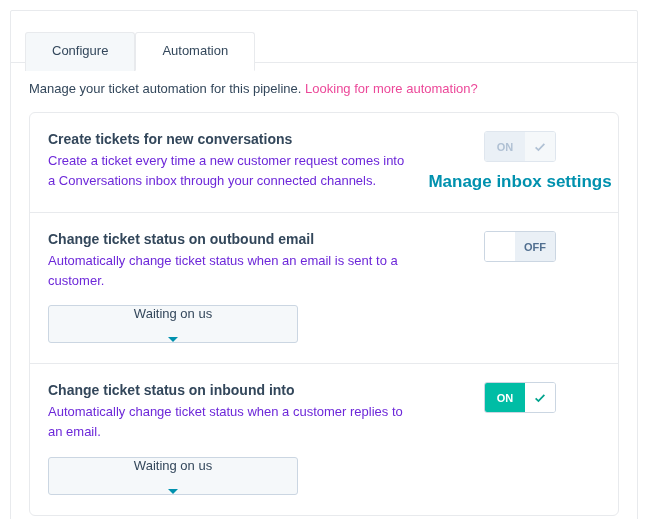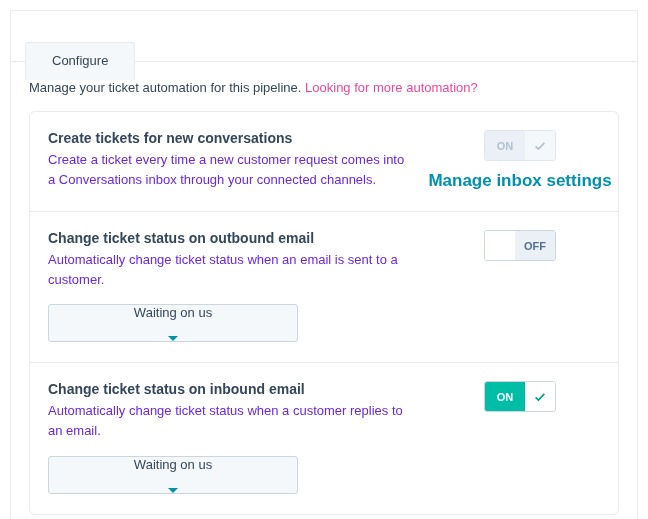--- a/index.html
+++ b/index.html
@@ -24,21 +24,21 @@
     padding-top: 12px;
   }
   .tab {
     padding: 10px 26px 12px 26px;
     font-size: 13px;
     color: #33475b;
     cursor: pointer;
     border: 1px solid transparent;
     border-bottom: none;
     position: relative;
-    top: 19px;
+    top: 9px;
     background: transparent;
   }
   .tab.active {
     border: 1px solid #e8eaed;
     border-bottom: 1px solid #fff;
     border-radius: 3px 3px 0 0;
     background: #fff;
   }
   .tab.inactive {
     background: #f5f8fa;
@@ -152,20 +152,23 @@
   }
 </style>
 </head>
 <body>
 
 <div class="panel">
 
   <div class="tabs">
     <div class="tab inactive">
       <span>Configure</span>
+    </div>
+    <div class="tab active">
+      <span>Automation</span>
     </div>
   </div>
 
   <div class="intro">
     <span>Manage your ticket automation for this pipeline. </span><span class="link">Looking for more automation?</span>
   </div>
 
   <div class="sections">
 
     <div class="section">
@@ -198,21 +201,21 @@
       <div class="section-right">
         <div class="toggle off">
           <div class="seg check-seg"></div>
           <div class="seg label-seg">OFF</div>
         </div>
       </div>
     </div>
 
     <div class="section">
       <div class="section-left">
-        <div class="section-title">Change ticket status on inbound email</div>
+        <div class="section-title">Change ticket status on inbound into</div>
         <div class="section-desc">Automatically change ticket status when a customer replies to an email.</div>
         <div class="select">
           <span>Waiting on us</span>
           <span class="caret-down"></span>
         </div>
       </div>
       <div class="section-right">
         <div class="toggle on">
           <div class="seg label-seg">ON</div>
           <div class="seg check-seg">

